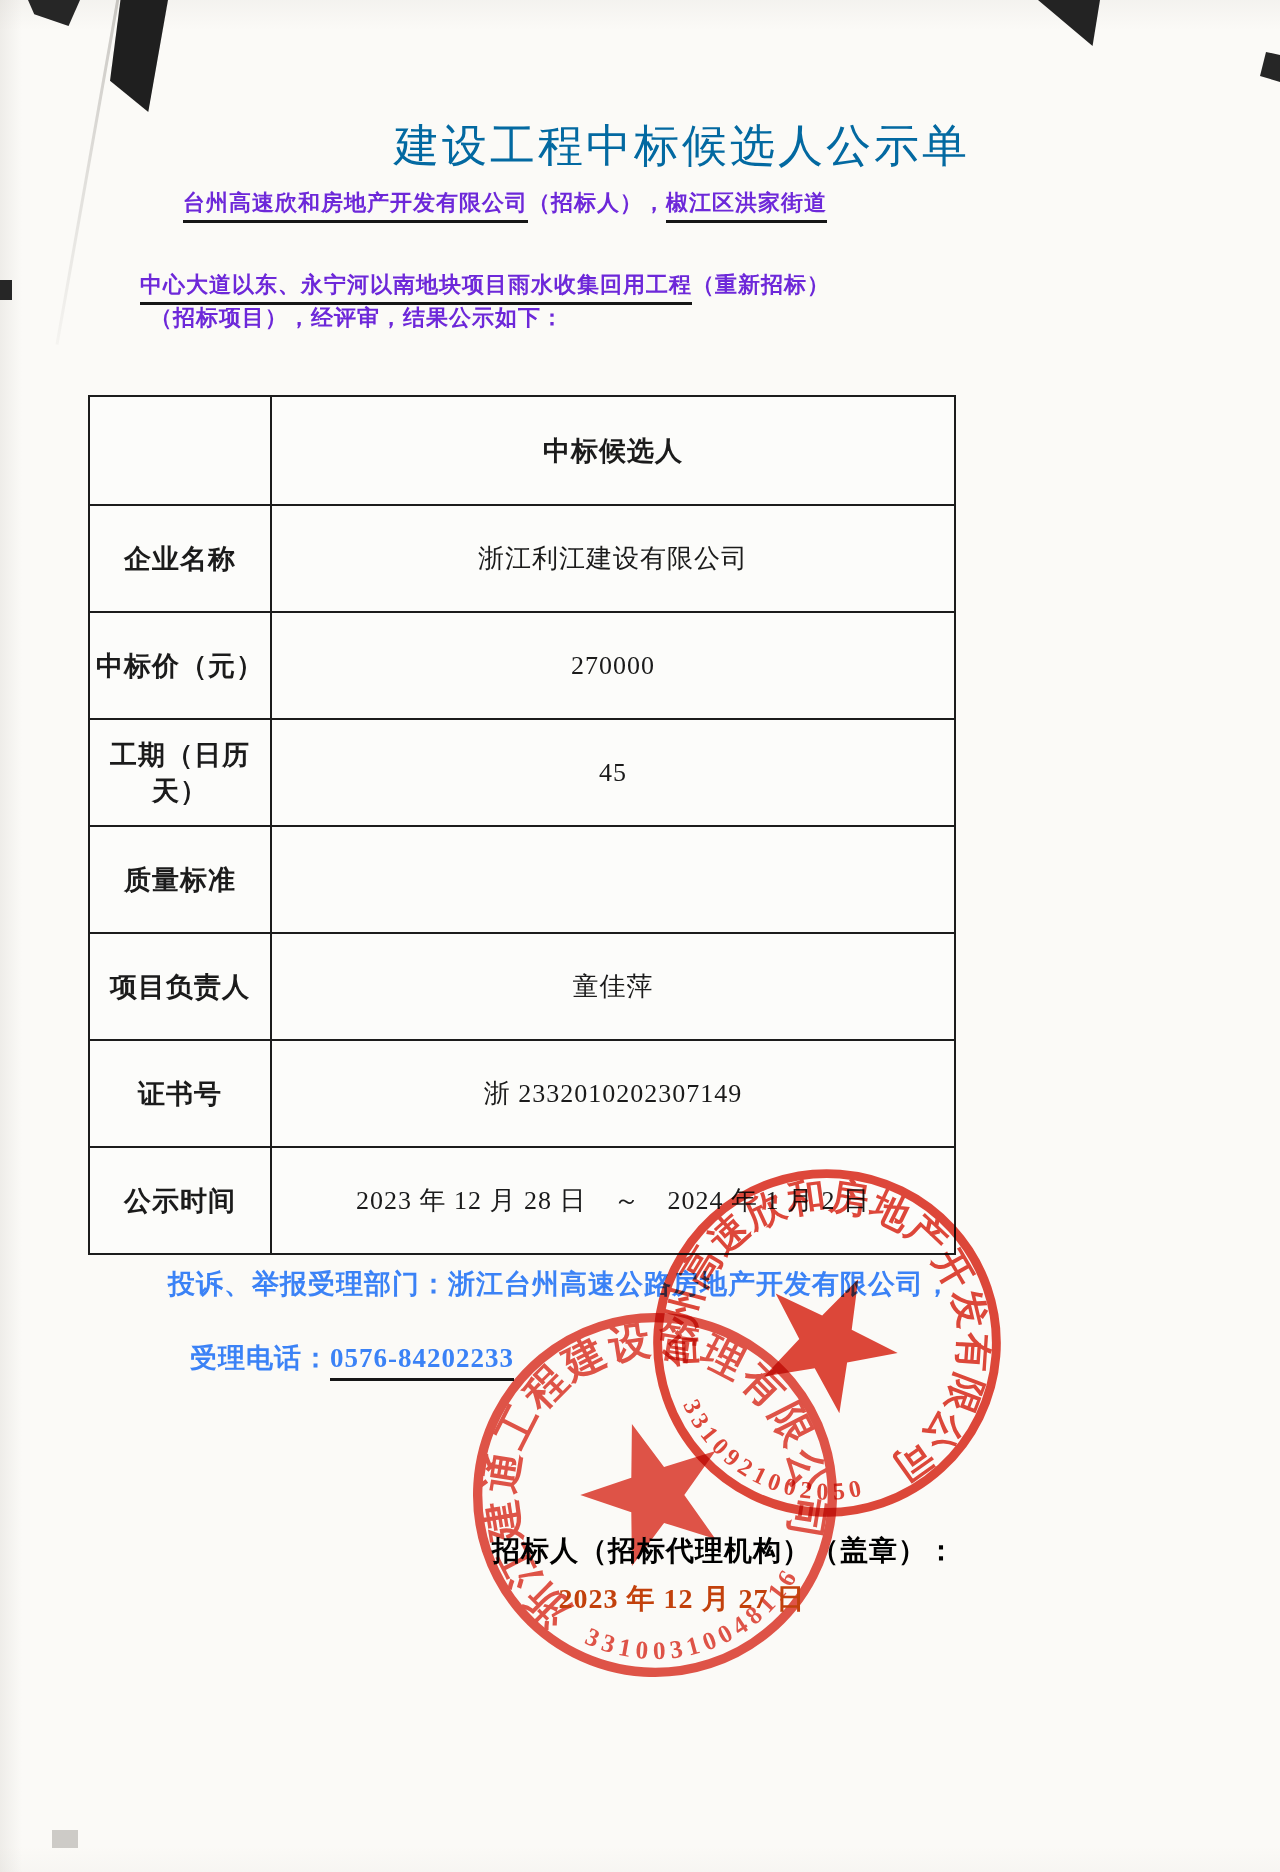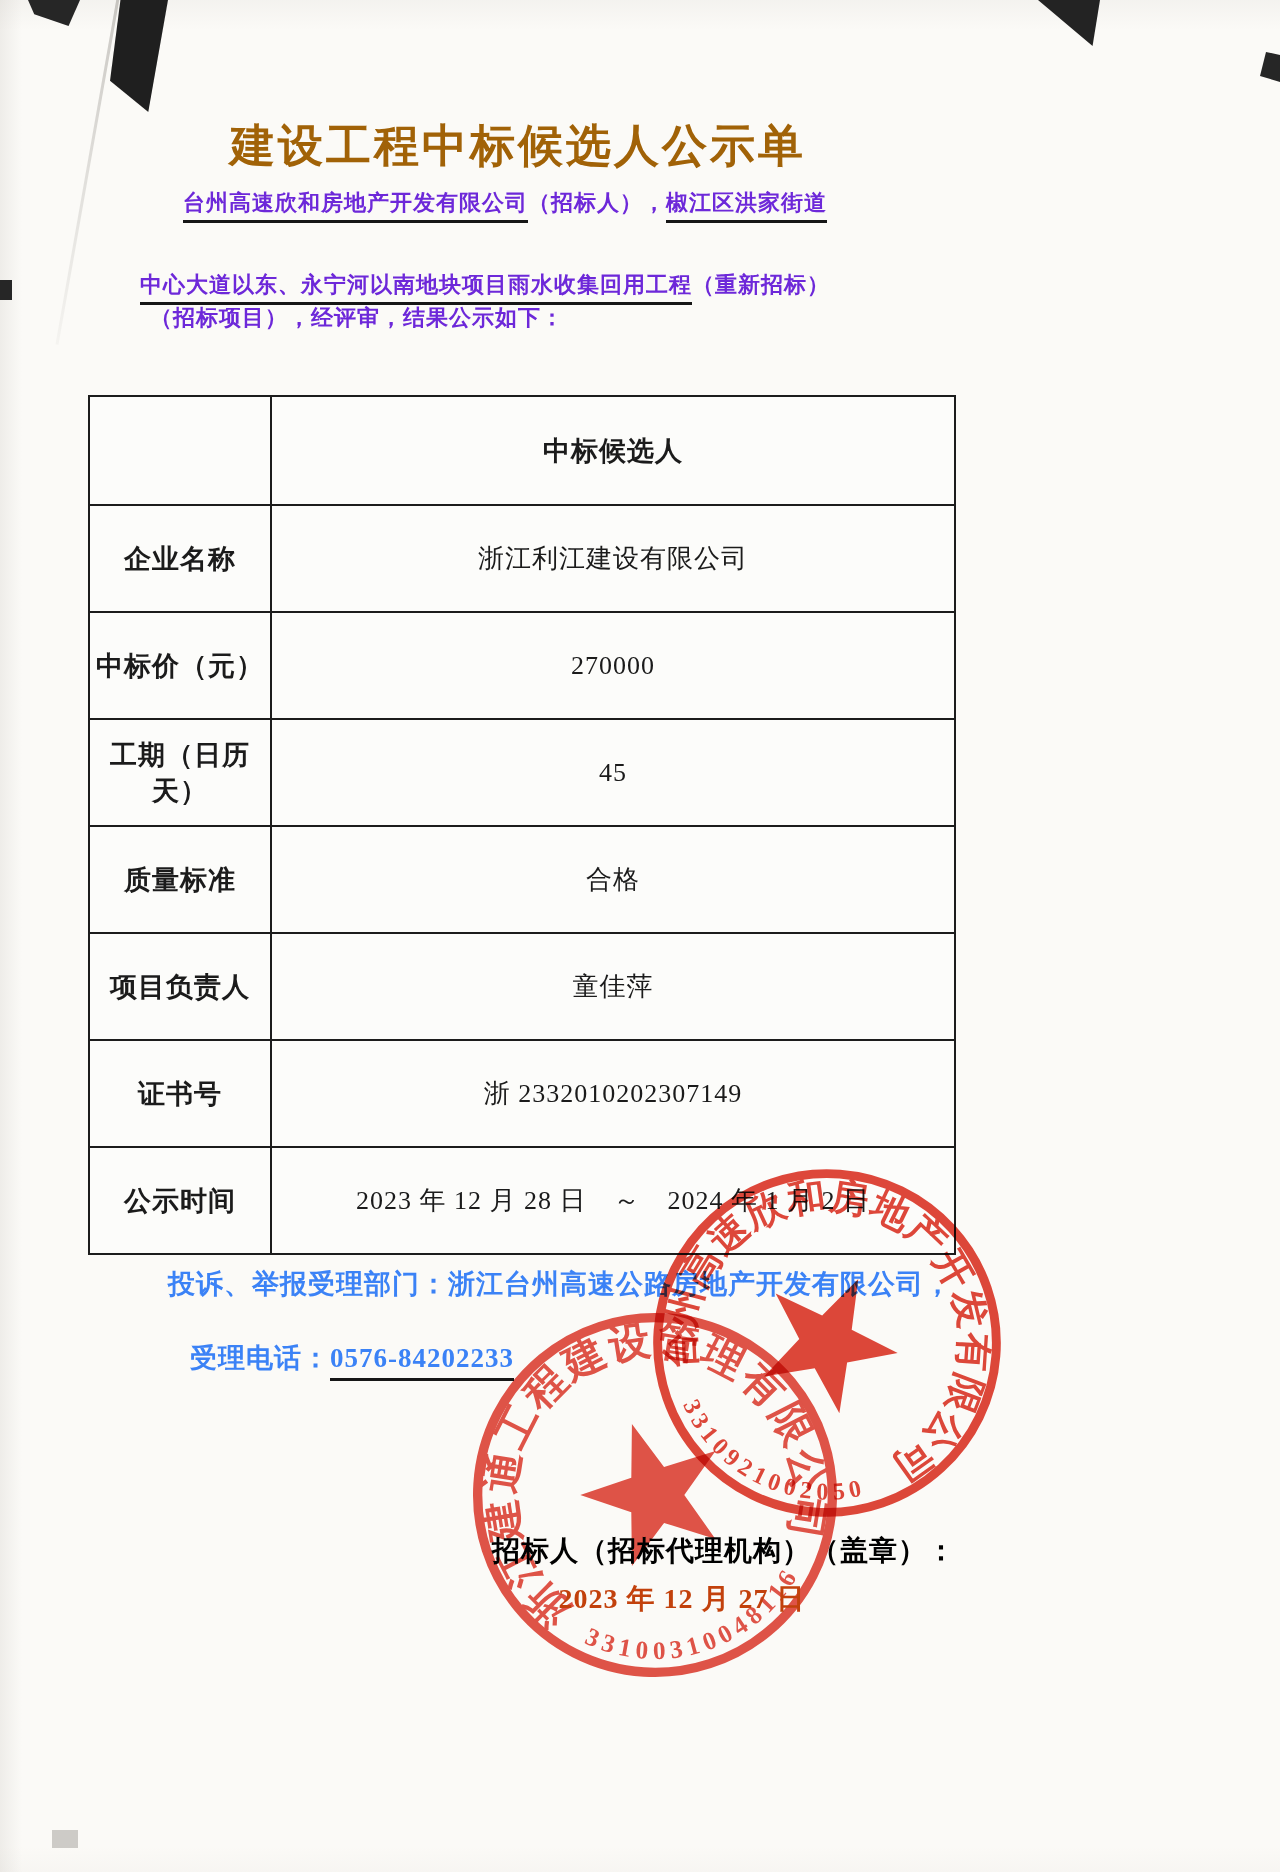--- a/index.html
+++ b/index.html
@@ -28,24 +28,24 @@
   .a5 { left:0; top:280px; width:12px; height:20px; }
   .a6 { left:52px; top:1830px; width:26px; height:18px; background:rgba(120,116,110,.35); }
   .crease {
     position:absolute; left:118px; top:-10px; width:3px; height:360px;
     background:linear-gradient(180deg, rgba(140,136,130,.45), rgba(200,198,194,.12));
     transform:rotate(10deg); transform-origin:top center;
   }
 
   .doc-title {
     position:absolute; left:230px; top:116px; width:740px;
-    text-align:left;
+    text-align:right;
     font-family:"Liberation Sans", sans-serif;
-    font-size:45px; font-weight:700; letter-spacing:3px;
-    color:#a16207;
+    font-size:45px; font-weight:400; letter-spacing:3px;
+    color:#0369a1;
   }
   .para-line {
     position:absolute;
     font-size:22px; font-weight:bold; letter-spacing:1px;
     white-space:nowrap; color:#6d28d9;
   }
   .pl1 { left:183px; top:188px; }
   .pl2 { left:140px; top:246px;margin-top:24px; }
   .pl3 { left:150px; top:303px; }
   .u { border-bottom:3px solid #161616; padding-bottom:5px; }
@@ -129,21 +129,20 @@
   <div class="trow">
     <div class="tlabel">中标价（元）</div>
     <div class="tvalue">270000</div>
   </div>
   <div class="trow">
     <div class="tlabel">工期（日历天）</div>
     <div class="tvalue">45</div>
   </div>
   <div class="trow">
     <div class="tlabel">质量标准</div>
-    <div class="tvalue">合格</div>
   </div>
   <div class="trow">
     <div class="tlabel">项目负责人</div>
     <div class="tvalue">童佳萍</div>
   </div>
   <div class="trow">
     <div class="tlabel">证书号</div>
     <div class="tvalue">浙 2332010202307149</div>
   </div>
   <div class="trow">

